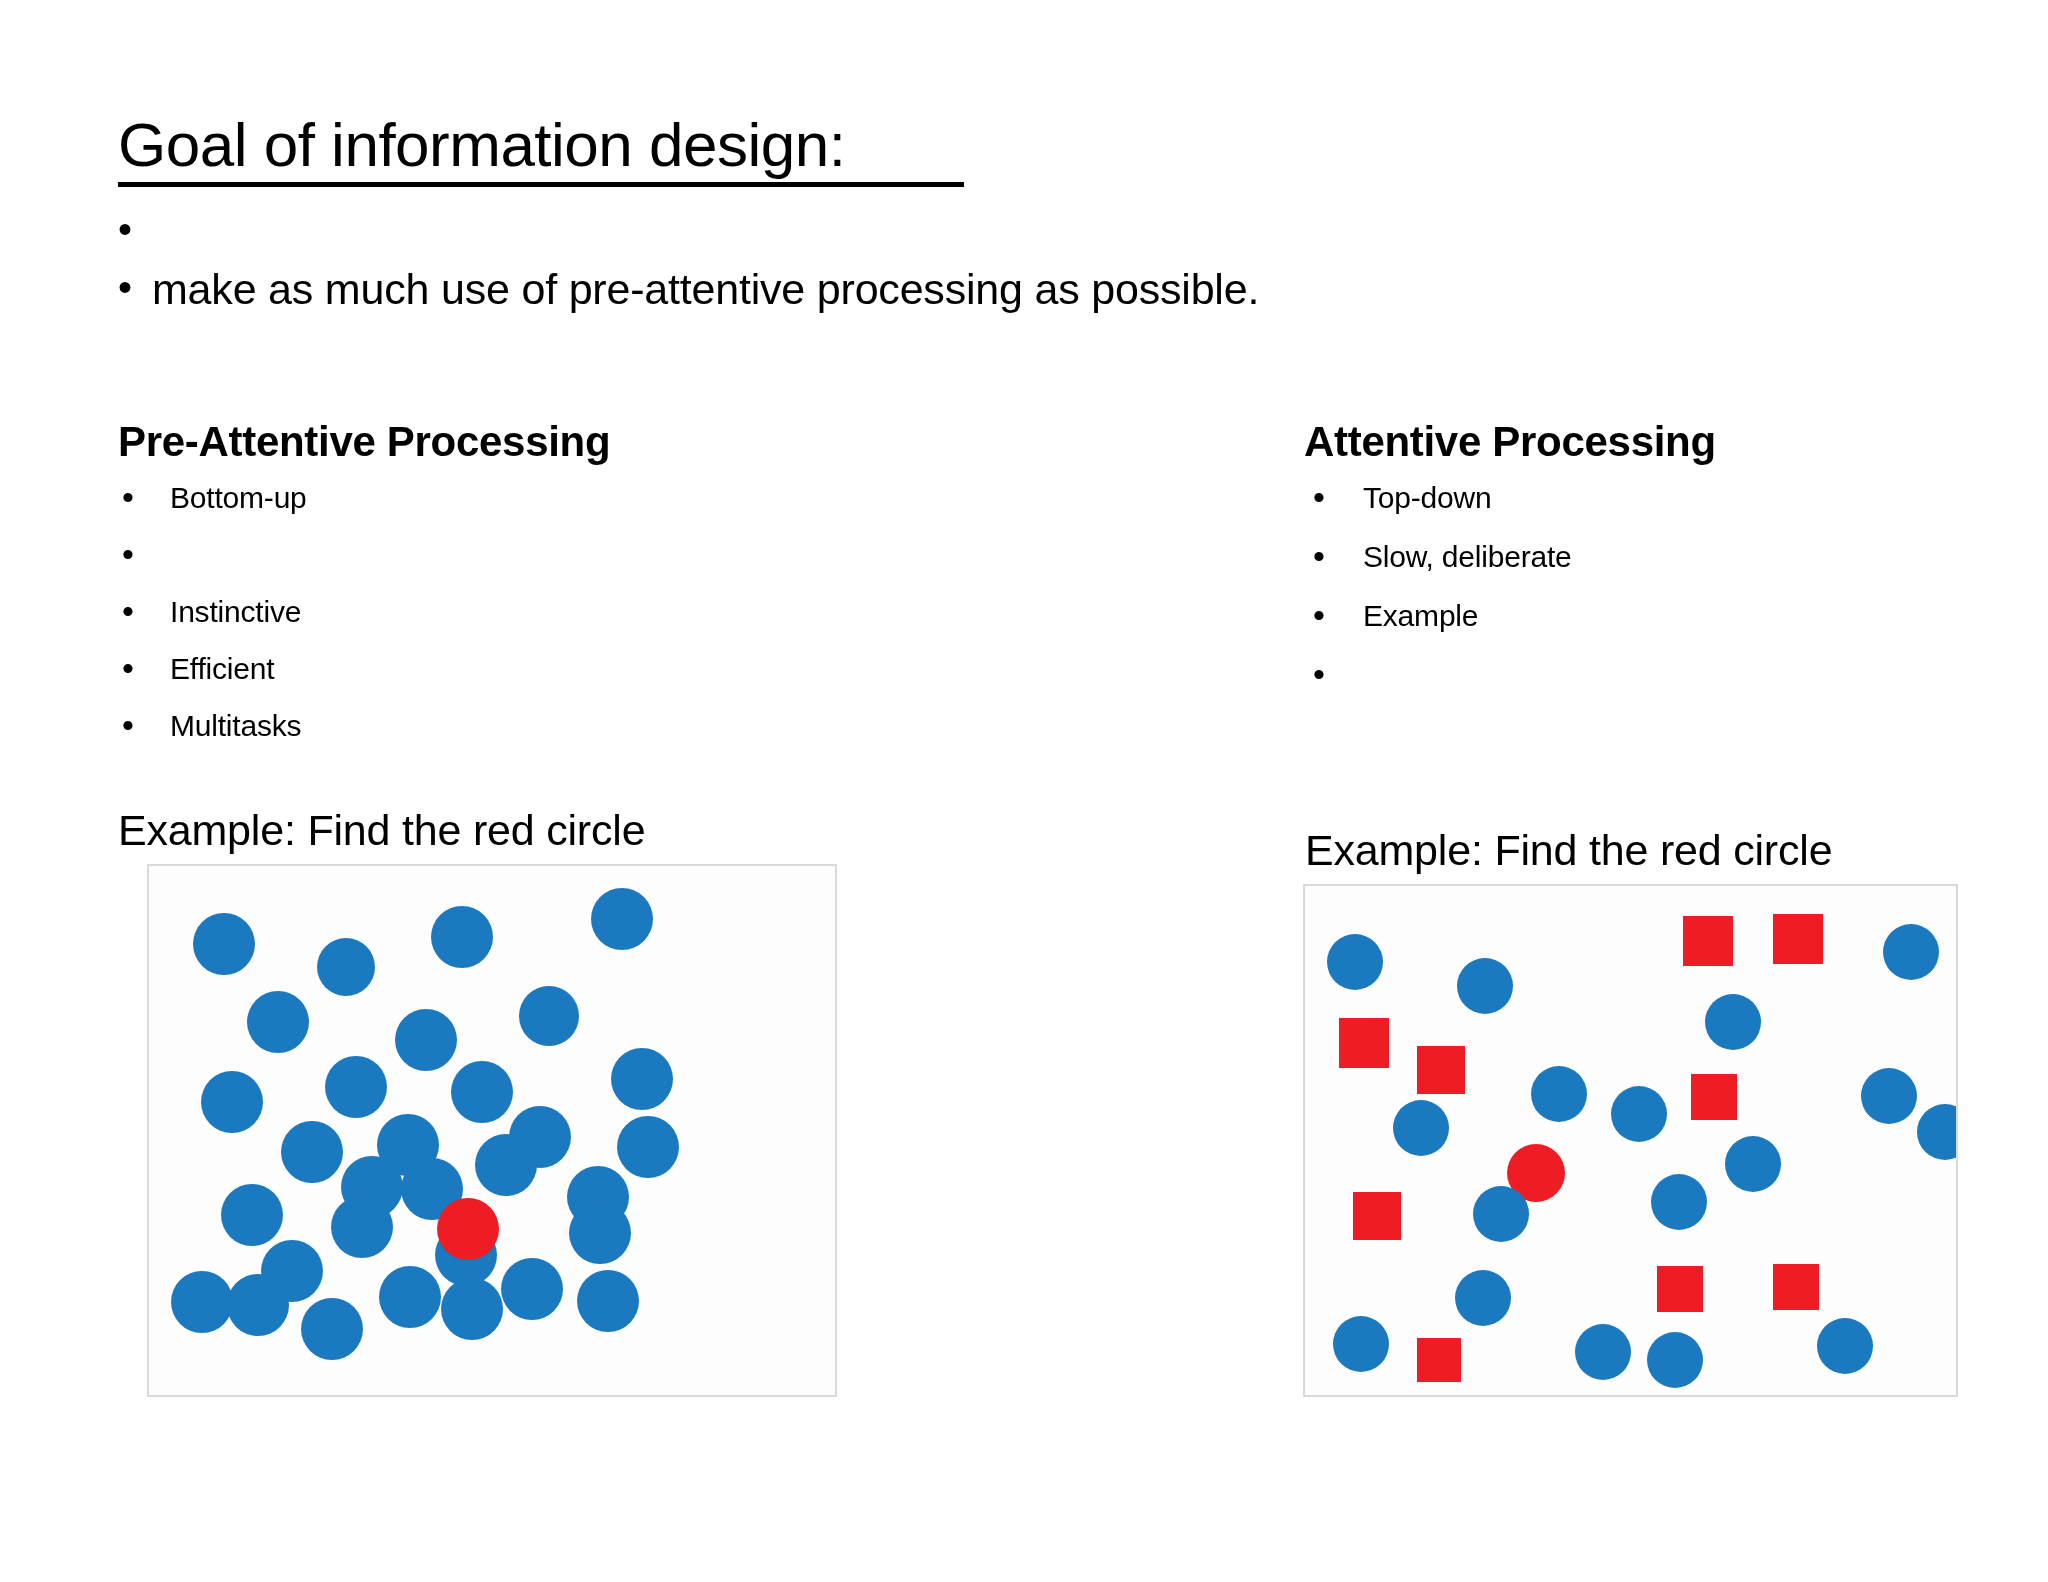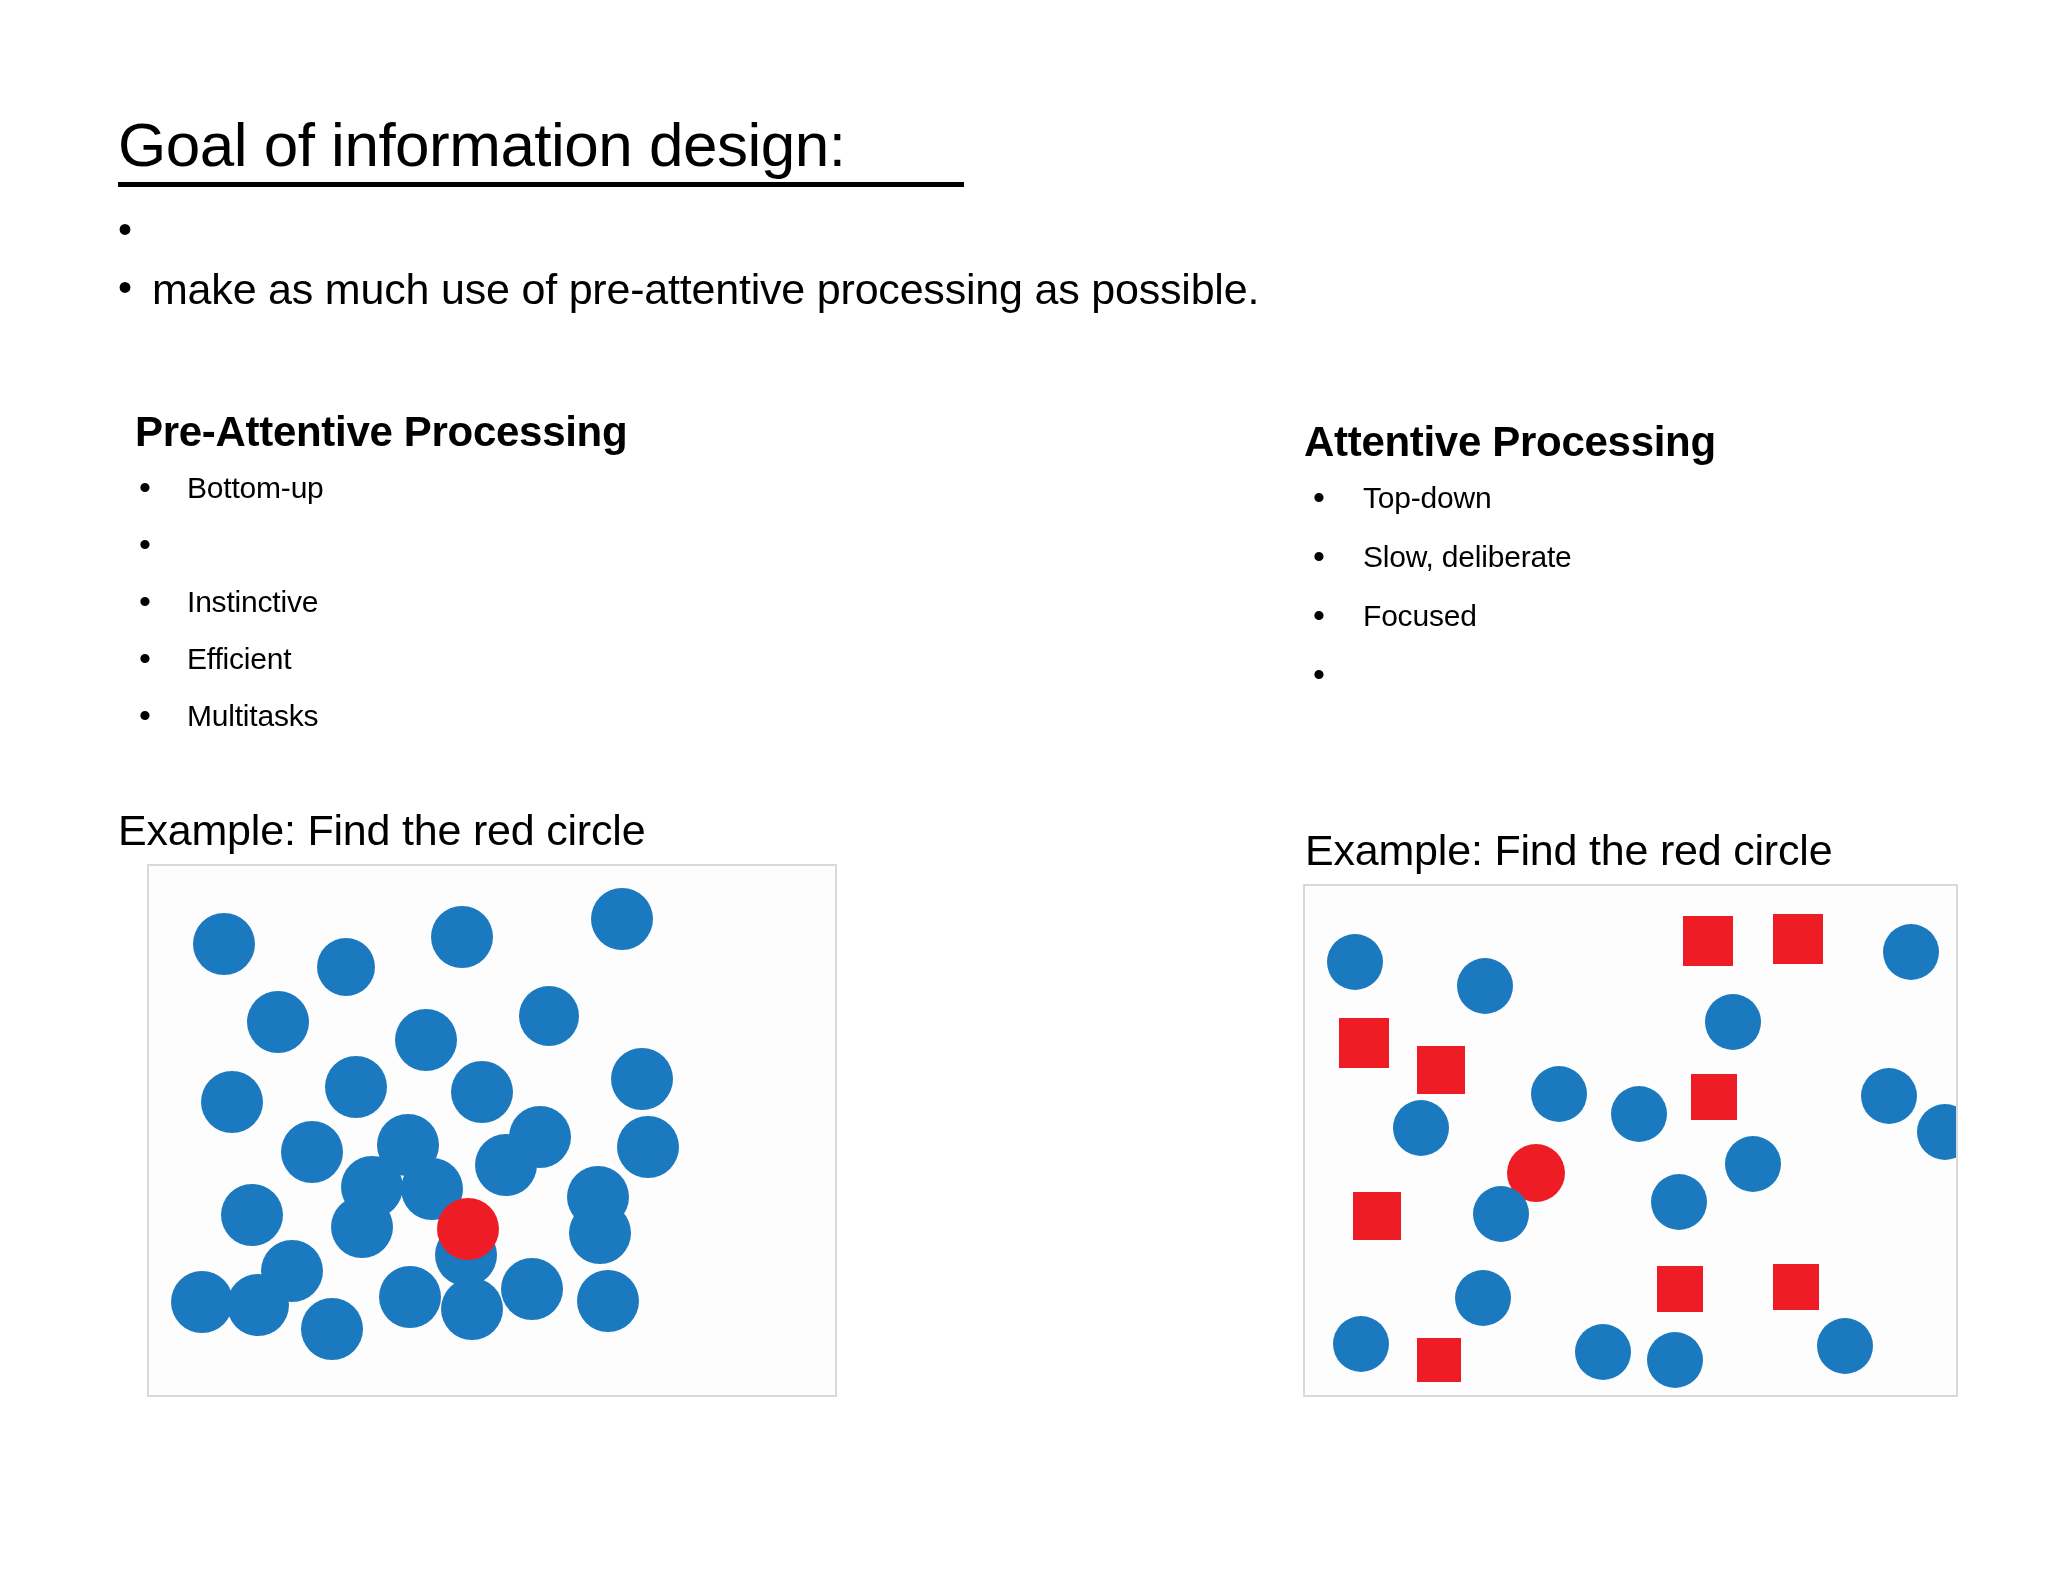--- a/index.html
+++ b/index.html
@@ -67,23 +67,22 @@
     line-height: 54px;
     font-weight: 400;
     letter-spacing: -0.2px;
     white-space: nowrap;
   }
 
   
   .col-left {
     position: absolute;
     left: 118px;
-    top: 408px;
+    top: 418px;
     width: 820px;
-    margin-left: 17px;
   }
   .col-right {
     position: absolute;
     left: 1305px;
     top: 418px;
     width: 760px;
   }
 
   .col-heading {
     font-size: 42px;
@@ -204,21 +203,21 @@
       <li class="col-row right-row">
         <span class="col-dot">•</span>
         <span class="col-text">Top-down</span>
       </li>
       <li class="col-row right-row">
         <span class="col-dot">•</span>
         <span class="col-text">Slow, deliberate</span>
       </li>
       <li class="col-row right-row">
         <span class="col-dot">•</span>
-        <span class="col-text">Focused</span>
+        <span class="col-text">Example</span>
       </li>
       <li class="col-row right-row">
         <span class="col-dot">•</span>
       </li>
     </ul>
   </div>
 
   <div class="example-caption left-cap">Example: Find the red circle</div>
   <div class="example-caption right-cap">Example: Find the red circle</div>
 

